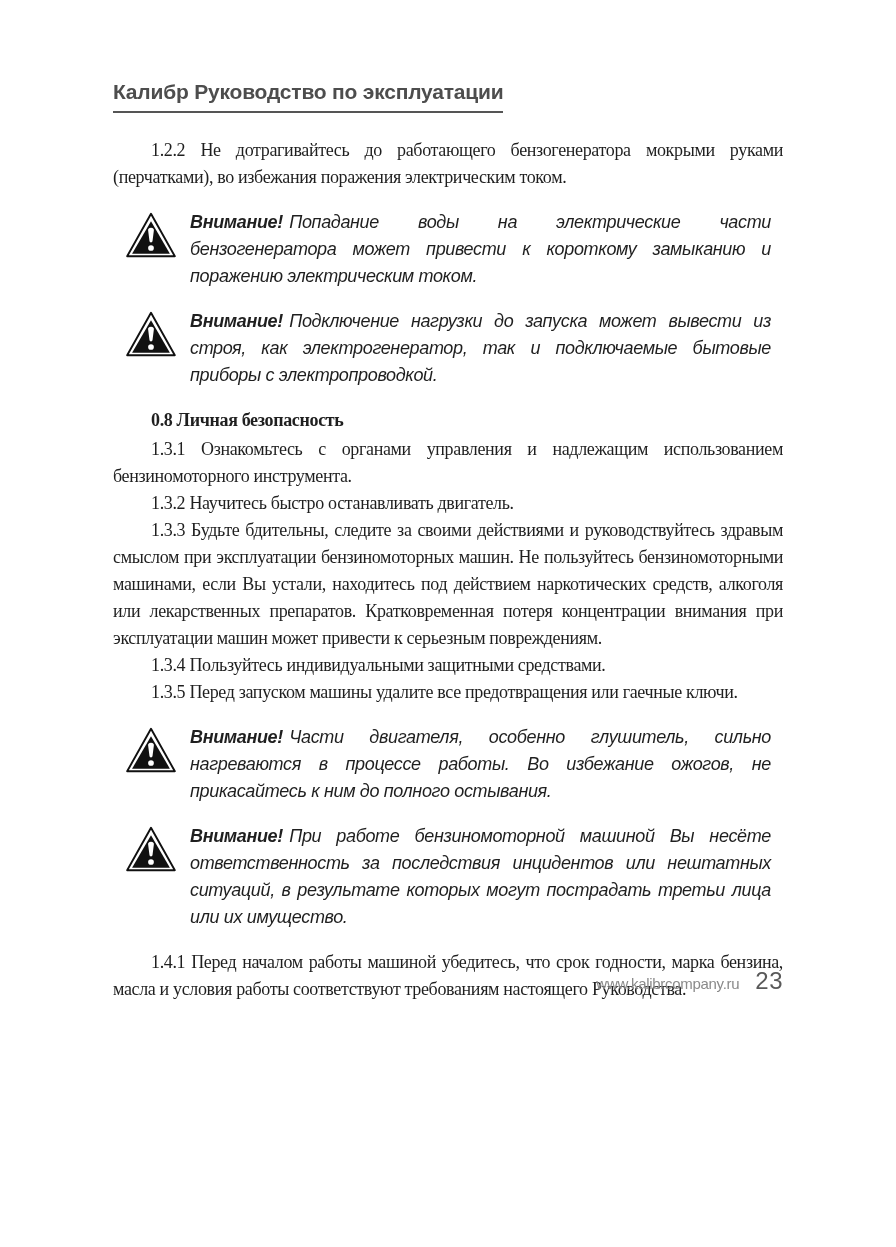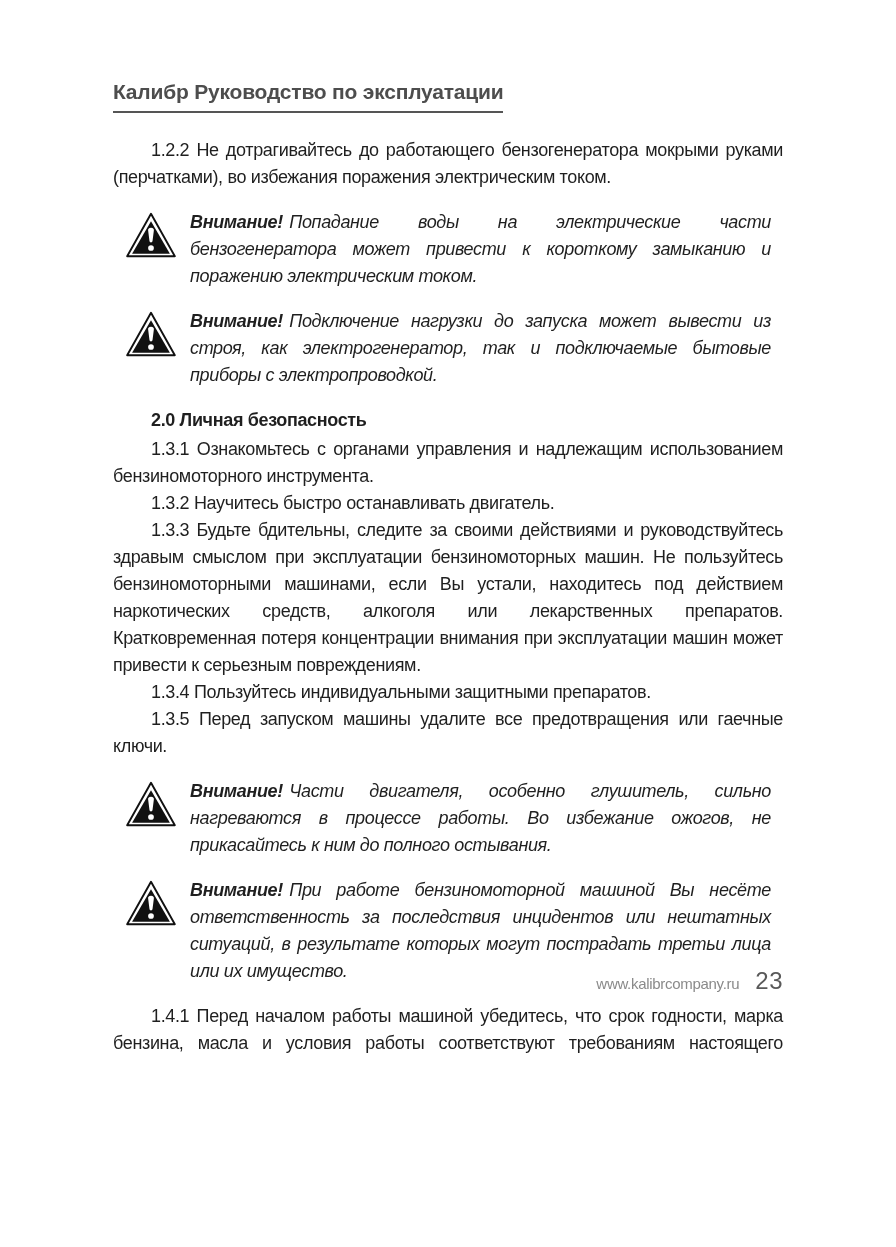--- a/index.html
+++ b/index.html
@@ -33,20 +33,21 @@
   .content {
     margin-top: 24px;
     font-size: 18px;
     line-height: 27px;
     letter-spacing: -0.35px;
   }
   .para {
     margin: 0;
     text-indent: 38px;
     text-align: justify;
+    font-family: Liberation Serif, serif;
   }
   .subheading {
     margin: 14px 0 2px 0;
     text-indent: 38px;
     font-weight: 700;
     text-align: left;
   }
   .warning {
     display: flex;
     align-items: flex-start;
@@ -121,25 +122,25 @@
         <svg viewBox="0 0 60 54" xmlns="http://www.w3.org/2000/svg">
           <path d="M30 2.5 L57.5 51.5 H2.5 Z" fill="#ffffff" stroke="#111111" stroke-width="2.2" stroke-linejoin="round"></path>
           <path d="M30 11 L51.8 48.6 H8.2 Z" fill="#111111"></path>
           <path d="M30 18.5 c-2.7 0 -3.6 1.6 -3.3 3.4 l1.5 11.8 c0.17 1.25 0.87 2 1.8 2 s1.63 -0.75 1.8 -2 l1.5 -11.8 c0.3 -1.8 -0.6 -3.4 -3.3 -3.4 Z" fill="#ffffff"></path>
           <circle cx="30" cy="42" r="3.3" fill="#ffffff"></circle>
         </svg>
       </span>
       <p class="warn-text"><b class="warn-label">Внимание!</b><span>Подключение нагрузки до запуска может вывести из строя, как электрогенератор, так и подключаемые бытовые приборы с электропроводкой.</span></p>
     </div>
 
-    <p class="para subheading">2.0 Личная безопасность</p>
+    <p class="para subheading">0.8 Личная безопасность</p>
     <p class="para">1.3.1 Ознакомьтесь с органами управления и надлежащим использованием бензиномоторного инструмента.</p>
     <p class="para">1.3.2 Научитесь быстро останавливать двигатель.</p>
     <p class="para">1.3.3 Будьте бдительны, следите за своими действиями и руководствуйтесь здравым смыслом при эксплуатации бензиномоторных машин. Не пользуйтесь бензиномоторными машинами, если Вы устали, находитесь под действием наркотических средств, алкоголя или лекарственных препаратов. Кратковременная потеря концентрации внимания при эксплуатации машин может привести к серьезным повреждениям.</p>
-    <p class="para">1.3.4 Пользуйтесь индивидуальными защитными препаратов.</p>
+    <p class="para">1.3.4 Пользуйтесь индивидуальными защитными средствами.</p>
     <p class="para">1.3.5 Перед запуском машины удалите все предотвращения или гаечные ключи.</p>
 
     <div class="warning">
       <span class="warn-icon">
         <svg viewBox="0 0 60 54" xmlns="http://www.w3.org/2000/svg">
           <path d="M30 2.5 L57.5 51.5 H2.5 Z" fill="#ffffff" stroke="#111111" stroke-width="2.2" stroke-linejoin="round"></path>
           <path d="M30 11 L51.8 48.6 H8.2 Z" fill="#111111"></path>
           <path d="M30 18.5 c-2.7 0 -3.6 1.6 -3.3 3.4 l1.5 11.8 c0.17 1.25 0.87 2 1.8 2 s1.63 -0.75 1.8 -2 l1.5 -11.8 c0.3 -1.8 -0.6 -3.4 -3.3 -3.4 Z" fill="#ffffff"></path>
           <circle cx="30" cy="42" r="3.3" fill="#ffffff"></circle>
         </svg>

